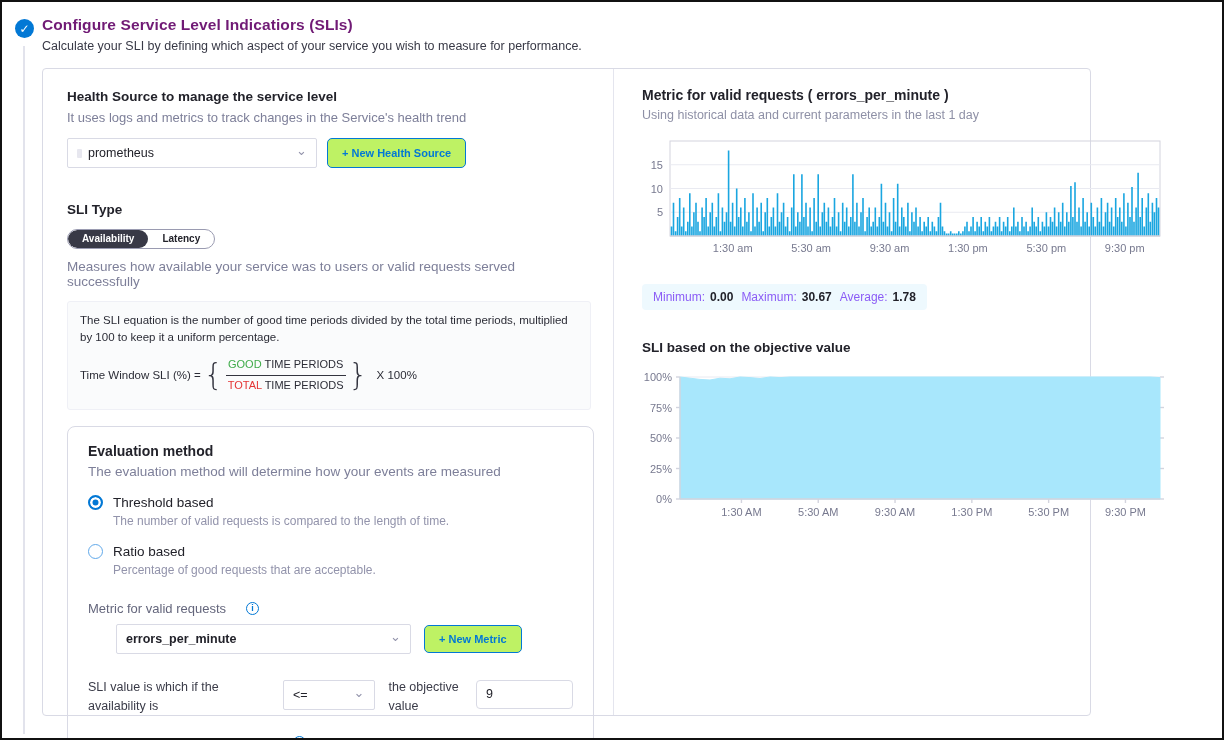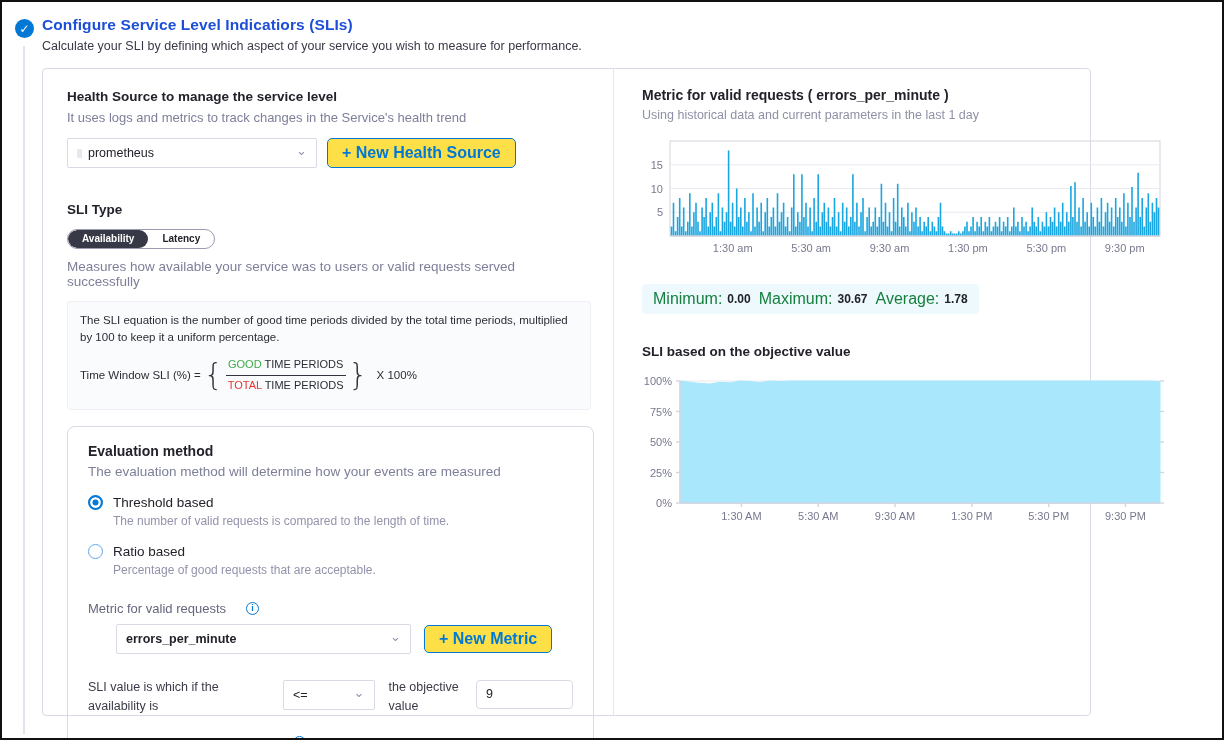--- a/index.html
+++ b/index.html
@@ -4,38 +4,38 @@
 <style>
   * { margin:0; padding:0; box-sizing:border-box; }
   html,body { background:#fff; }
   body { font-family:"Liberation Sans","DejaVu Sans",sans-serif; color:#22222a; }
   .page { position:relative; width:1224px; height:740px; background:#ffffff; border:2px solid #111; overflow:hidden; }
 
   .stepper-line { position:absolute; left:21px; top:44px; bottom:4px; width:2px; background:#e2e3ec; }
 
   .step-header { position:absolute; left:40px; top:14px; }
   .check-circle { position:absolute; left:-27px; top:3px; width:19px; height:19px; border-radius:50%; background:#0278d5; color:#fff; font-size:12px; font-weight:bold; display:flex; align-items:center; justify-content:center; }
-  .step-title { font-size:15.5px; font-weight:bold; color:#1d4ed8; letter-spacing:0.1px; }
+  .step-title { font-size:15.5px; font-weight:bold; color:#701a75; letter-spacing:0.1px; }
   .step-subtitle { margin-top:5px; font-size:12.5px; color:#383946; }
 
   .card { position:absolute; left:40px; top:66px; width:1049px; height:648px; background:#fff; border:1px solid #d9dae5; border-radius:4px; display:flex; }
   .left-col { width:570px; padding:20px 22px 20px 24px; }
   .right-col { flex:1; border-left:1px solid #e4e5ee; padding:18px 24px 20px 28px; }
 
   .section-heading { font-size:13.5px; font-weight:bold; color:#22222a; }
   .desc { font-size:13px; color:#7d7f99; margin-top:6px; }
 
   .row { display:flex; align-items:center; }
 
   .select-box { display:flex; align-items:center; justify-content:space-between; height:30px; border:1px solid #d9dae5; border-radius:2px; background:#fff; padding:0 9px; cursor:pointer; }
   .select-box .value { font-size:12.5px; color:#22222a; font-weight:500; }
   .chevron { color:#9293ab; font-size:13px; line-height:10px; margin-left:8px; transform:translateY(-2px); }
   .mini-icon { width:5px; height:9px; background:#e7e7ef; margin-right:6px; border-radius:1px; }
 
-  .btn-outline { display:inline-flex; align-items:center; justify-content:center; height:30px; border:1.5px solid #0278d5; border-radius:5px; background:#fde047; color:#0278d5; font-weight:bold; font-size:16px; padding:0 14px; cursor:pointer; white-space:nowrap; }
+  .btn-outline { display:inline-flex; align-items:center; justify-content:center; height:30px; border:1.5px solid #0278d5; border-radius:5px; background:#bef264; color:#0278d5; font-weight:bold; font-size:11px; padding:0 14px; cursor:pointer; white-space:nowrap; }
 
   .pill-toggle { display:inline-flex; border:1px solid #9a9bb1; border-radius:999px; overflow:hidden; margin-top:12px; }
   .pill { font-size:10px; padding:3px 14px 4px; cursor:pointer; color:#22222a; font-weight:bold; }
   .pill.selected { background:#383946; color:#fff; border-radius:999px; }
 
   .equation-box { margin-top:12px; background:#fafbfc; border:1px solid #eff0f6; border-radius:3px; padding:10px 12px 12px; font-size:11.5px; color:#2b2c36; line-height:1.45; }
   .equation-line { display:flex; align-items:center; margin-top:8px; font-size:11.5px; }
   .brace { font-size:30px; font-weight:200; color:#33343f; padding:0 3px; font-family:"DejaVu Sans",sans-serif; }
   .fraction { display:inline-block; text-align:center; font-size:11px; font-weight:500; }
   .fraction .num { border-bottom:1px solid #33343f; padding:0 2px 2px; }
@@ -57,21 +57,21 @@
   .condition-row { display:flex; align-items:flex-start; gap:14px; margin-top:24px; }
   .cond-text { font-size:12.5px; color:#3a3b48; width:192px; line-height:1.55; }
   .obj-input { width:97px; height:29px; border:1px solid #d9dae5; border-radius:4px; font-size:12.5px; padding:0 9px; color:#22222a; font-family:inherit; }
 
   
   .metric-heading { font-size:14px; font-weight:bold; color:#22222a; }
   .metric-sub { font-size:12.5px; color:#8e90a6; margin-top:5px; }
   .chart-wrap { margin-top:14px; }
 
   .stats-badge { display:inline-flex; align-items:center; gap:8px; background:#eef9fe; border-radius:4px; padding:6px 11px; margin-top:22px; }
-  .stat-label { font-size:16px; color:#15803d; }
+  .stat-label { font-size:12px; color:#8b5cf6; }
   .stat-value { font-size:12px; font-weight:bold; color:#22222a; margin-left:-3px; }
 
   .sli-heading { font-size:13.5px; font-weight:bold; margin-top:30px; color:#22222a; }
 
   svg text { font-family:"Liberation Sans","DejaVu Sans",sans-serif; }
 </style>
 </head>
 <body>
 
 <div class="page">

